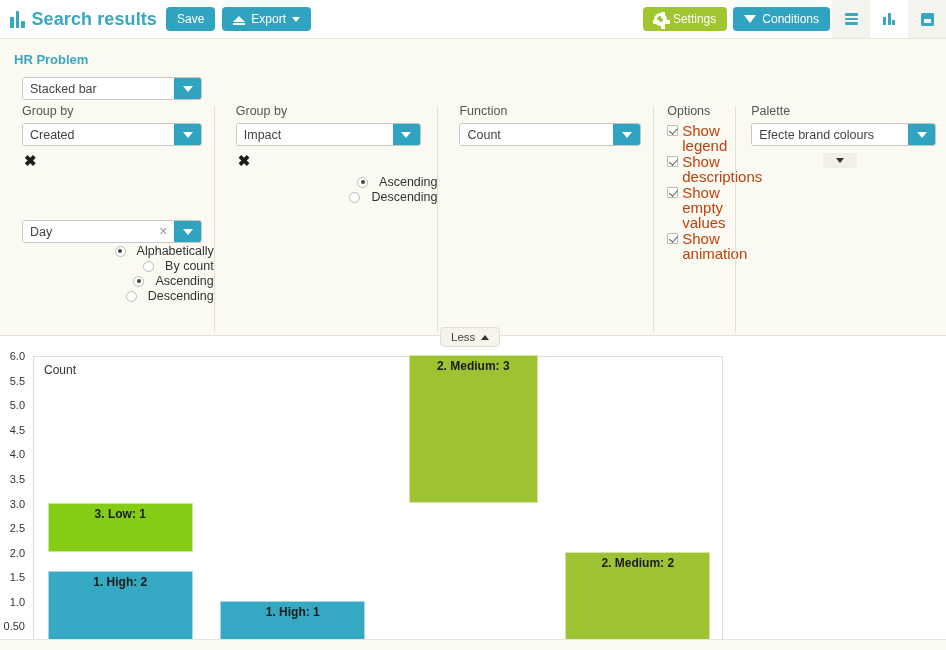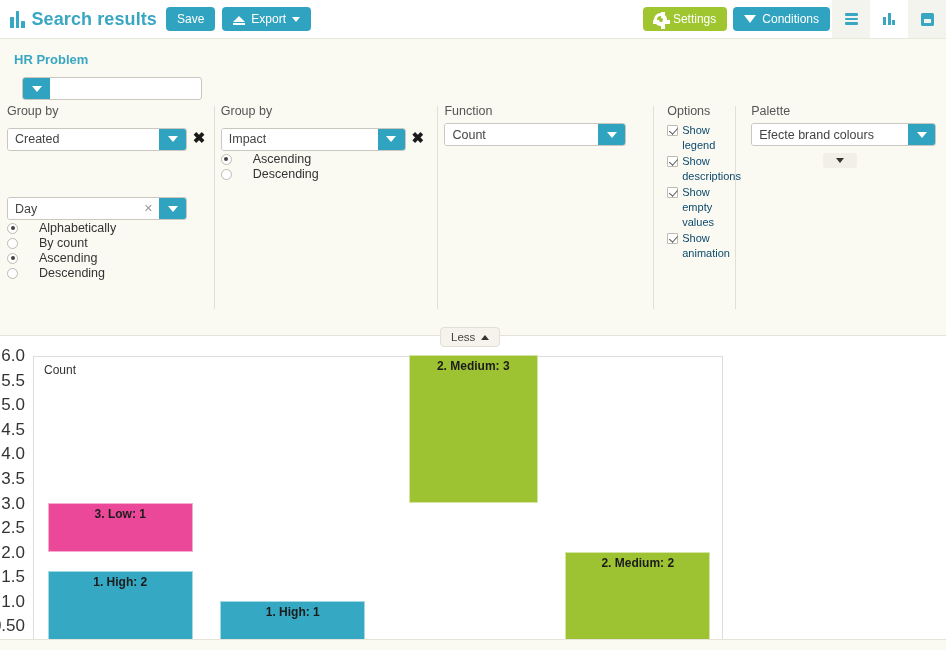--- a/index.html
+++ b/index.html
@@ -186,21 +186,21 @@
   }
   .sel-arrow .caret-down {
     border-left-width: 5px; border-right-width: 5px; border-top-width: 6px;
   }
 
   .cols {
     display: flex;
     padding: 4px 0 0 0;
     position: relative;
   }
-  .col { box-sizing: border-box; position: relative; padding-left: 7px; }
+  .col { box-sizing: border-box; position: relative; padding-left: 22px; }
   .col.divider::before {
     content:"";
     position: absolute;
     left: 0; top: 2px; bottom: -28px;
     width: 1px;
     background: #e2e0d5;
   }
   .col-label {
     font-size: 12.5px;
     color: #555;
@@ -215,22 +215,22 @@
   .x-clear {
     font-size: 15px;
     font-weight: bold;
     color: #1a1a1a;
     line-height: 1;
     margin: 7px 0 6px 2px;
     cursor: pointer;
     display: inline-block;
   }
   .radio-row {
-    display: flex; align-items: center; gap: 21px;
-    margin: 1px 0; cursor: pointer;
+    display: flex; align-items: center; gap: 11px;
+    margin: 1px 0; cursor: pointer; justify-content: flex-end;
   }
   .radio {
     width: 11px; height: 11px;
     border-radius: 50%;
     border: 1px solid #bdbbb2;
     background: #fff;
     box-sizing: border-box;
     position: relative;
     flex: none;
   }
@@ -257,21 +257,21 @@
     border-radius: 1px;
   }
   .checkbox.checked::after {
     content:"";
     position:absolute; left:2.5px; top:0px;
     width:3.5px; height:7px;
     border: solid #555;
     border-width: 0 1.5px 1.5px 0;
     transform: rotate(42deg);
   }
-  .opt-label { font-size: 11px; color: #0c4a6e; line-height: 15px; }
+  .opt-label { font-size: 15px; color: #c2410c; line-height: 15px; }
 
   .palette-expand {
     margin: 7px 0 0 72px;
     width: 34px; height: 15px;
     background: #f1efe6;
     border-radius: 3px;
     display: flex; align-items: center; justify-content: center;
     cursor: pointer;
   }
   .palette-expand .caret-down { border-top-color: #333; }
@@ -313,21 +313,21 @@
   }
   .y-axis-title {
     position: absolute;
     left: 10px; top: 6px;
     font-size: 12px;
     color: #333;
   }
   .ytick {
     position: absolute;
     right: 0;
-    font-size: 17px;
+    font-size: 11px;
     color: #333;
     text-align: right;
     transform: translateY(-50%);
     white-space: nowrap;
   }
   .ytick-col {
     position: absolute;
     left: 0; top: 20px;
     width: 29px; height: 295px;
   }
@@ -431,20 +431,21 @@
     </div>
   </div>
 </div>
 
 <div class="panel">
 
   <div class="panel-title">HR Problem</div>
 
   <div class="chart-type-row">
     <div class="select" style="width:180px;">
+      <span class="sel-value">Stacked bar</span>
       <span class="sel-arrow">
           <span class="caret-down"></span>
         </span>
     </div>
   </div>
 
   <div class="cols">
 
     <div class="col col-groupby-1">
       <div class="col-label">Group by</div>
@@ -569,21 +570,21 @@
       <div class="ytick" style="top: 24.5833px; right: 4px;">5.5</div>
       <div class="ytick" style="top: 0px; right: 4px;">6.0</div>
     </div>
   <div class="plot-frame">
     <div class="y-axis-title">Count</div>
     <div class="bars-layer" id="bars">
         <div class="bar-group" style="left: 13.75px; width: 145px; height: 295px;">
           <div class="seg" style="background: rgb(53, 168, 195); bottom: 0px; height: 79px;">
             <span class="seg-label">1. High: 2</span>
           </div>
-          <div class="seg" style="background: #ec4899; bottom: 98.3333px; height: 49.1667px;">
+          <div class="seg" style="background: #84cc16; bottom: 98.3333px; height: 49.1667px;">
             <span class="seg-label">3. Low: 1</span>
           </div>
         </div>
         <div class="bar-group" style="left: 186.25px; width: 145px; height: 295px;">
           <div class="seg" style="background: rgb(53, 168, 195); bottom: 0px; height: 49.1667px;">
             <span class="seg-label">1. High: 1</span>
           </div>
         </div>
         <div class="bar-group" style="left: 358.75px; width: 145px; height: 295px;">
           <div class="seg" style="background: rgb(157, 195, 51); bottom: 147.5px; height: 147.5px; margin-left: 16px;">

